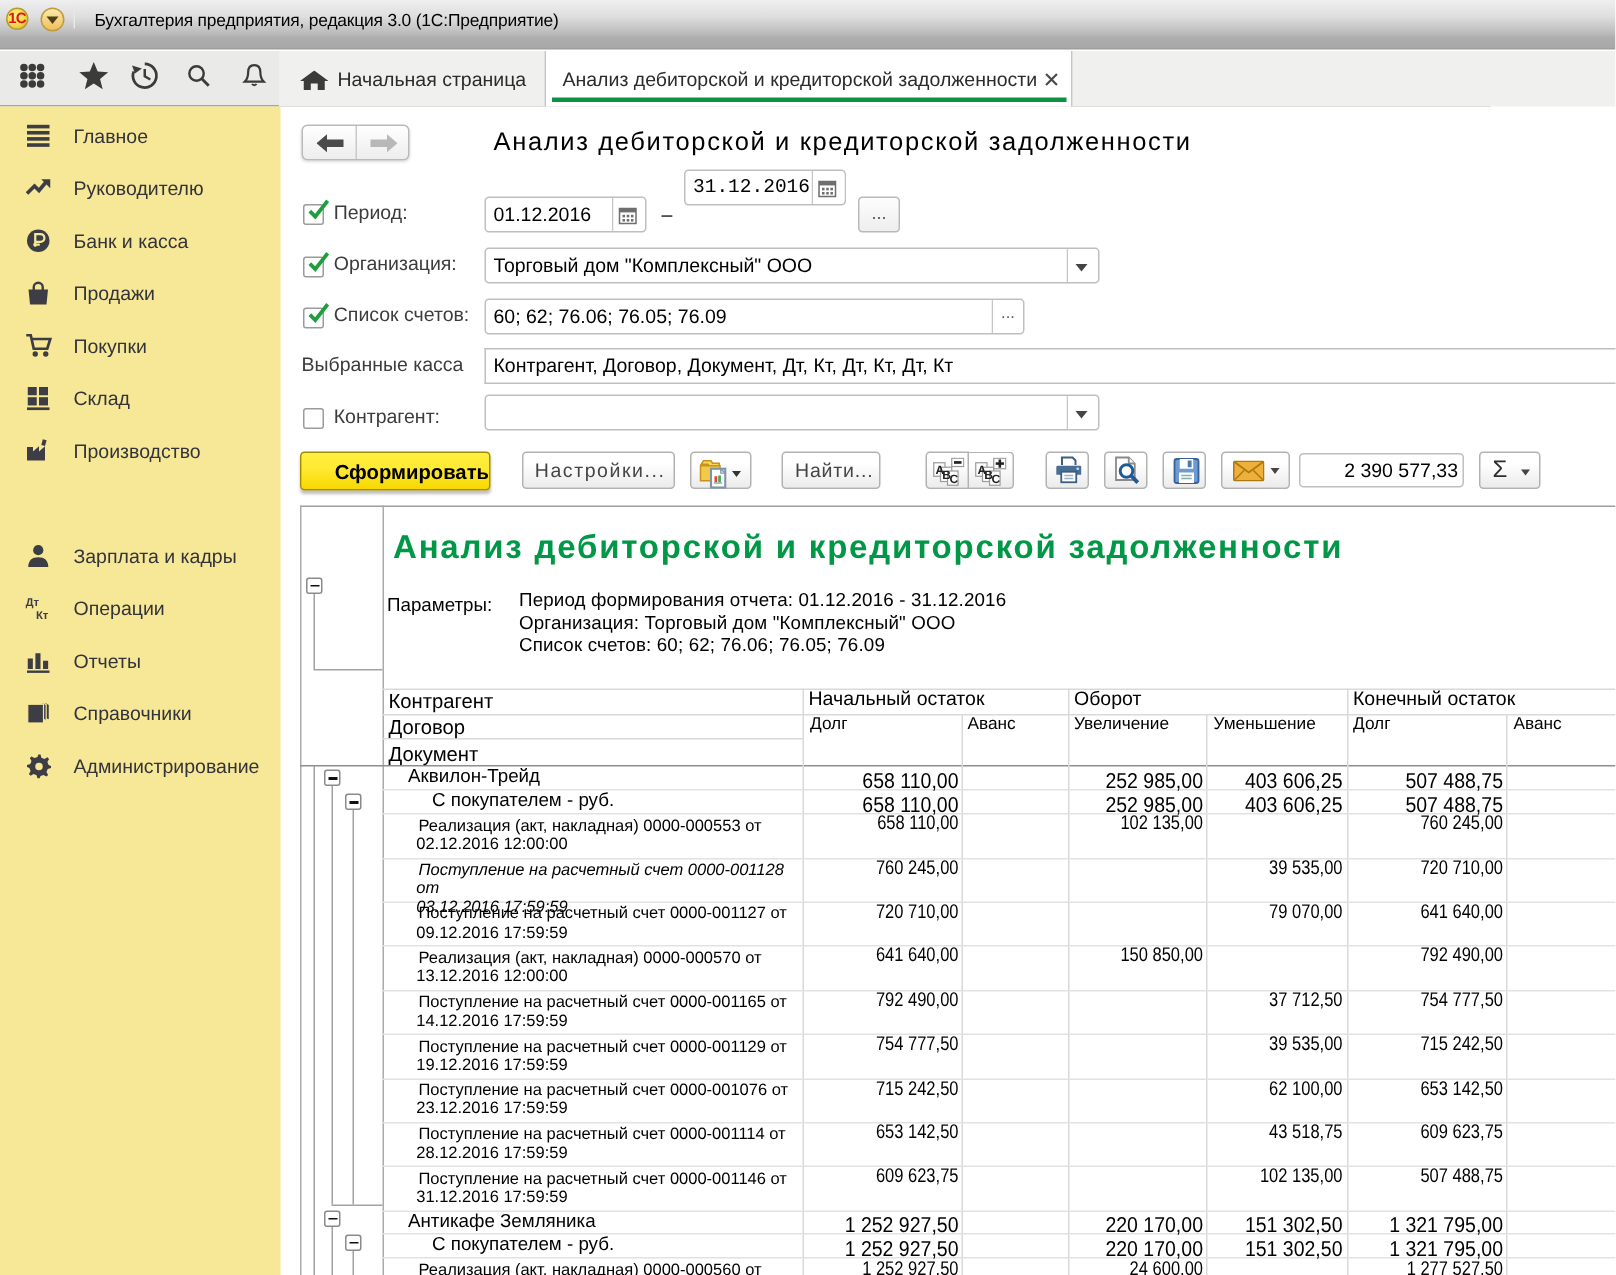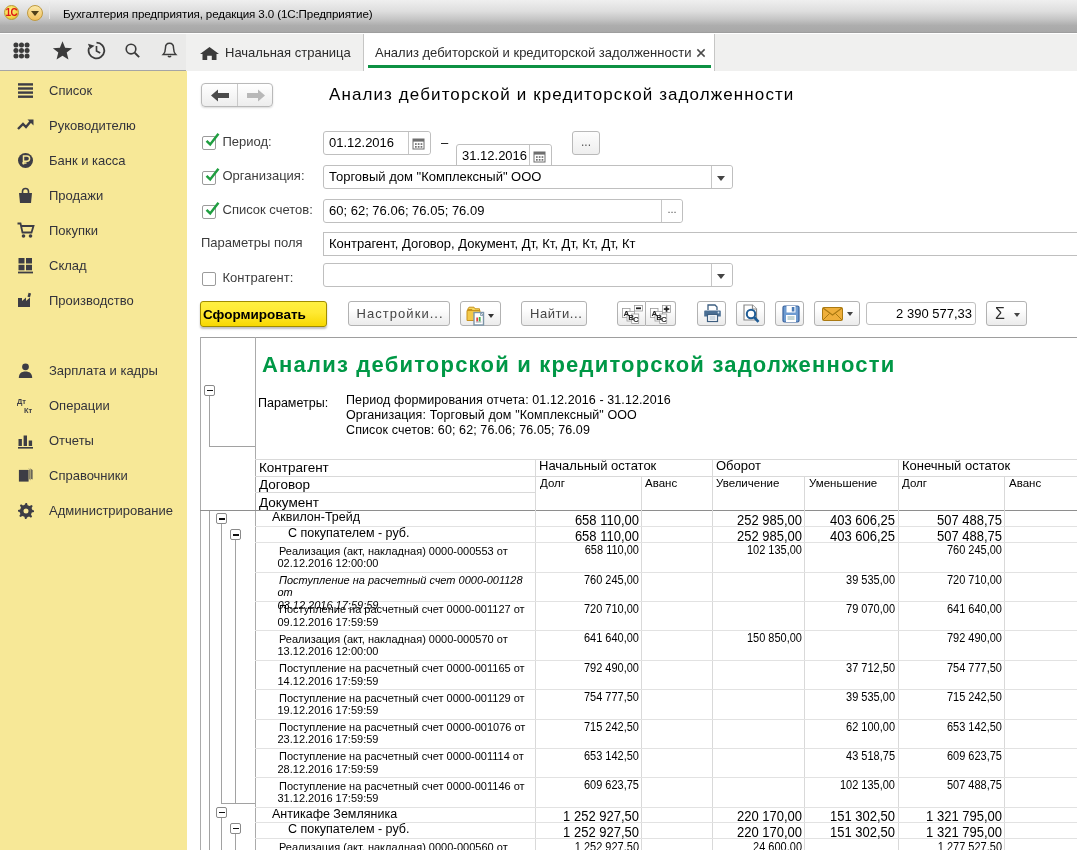--- a/index.html
+++ b/index.html
@@ -77,21 +77,21 @@
   </style>
   <div class="si" style="top:2px;">
     <svg class="ic" width="17" height="17" viewBox="0 0 17 17">
         <g fill="#3d3d45">
           <rect x="1" y="1.2" width="15" height="2.4"></rect>
           <rect x="1" y="5.3" width="15" height="2.4"></rect>
           <rect x="1" y="9.4" width="15" height="2.4"></rect>
           <rect x="1" y="13.5" width="15" height="2.4"></rect>
         </g>
       </svg>
-    <div class="tx">Список</div>
+    <div class="tx">Главное</div>
   </div>
   <div class="si" style="top:37px;">
     <svg class="ic" width="17" height="17" viewBox="0 0 17 17">
         <path d="M1 12 L6 7 L9 10 L14 4" fill="none" stroke="#3d3d45" stroke-width="2.4"></path>
         <path d="M10.5 2.5 L16.5 2.5 L16.5 8.5 Z" fill="#3d3d45"></path>
       </svg>
     <div class="tx">Руководителю</div>
   </div>
   <div class="si" style="top:72px;">
     <svg class="ic" width="17" height="17" viewBox="0 0 17 17">
@@ -215,21 +215,21 @@
           <rect x="3" y="6.2" width="1.7" height="1.7"></rect>
           <rect x="5.8" y="6.2" width="1.7" height="1.7"></rect>
           <rect x="8.6" y="6.2" width="1.7" height="1.7"></rect>
           <rect x="3" y="9" width="1.7" height="1.7"></rect>
           <rect x="5.8" y="9" width="1.7" height="1.7"></rect>
           <rect x="8.6" y="9" width="1.7" height="1.7"></rect>
         </g>
       </svg>
   </div>
   <div class="lbl" style="left:441px;top:135px;color:#000;">–</div>
-  <div class="inp" style="left:456px;top:144px;width:96px;">31.12.2016
+  <div class="inp" style="left:456px;top:113px;width:108px;font-family:Liberation Mono, monospace;">31.12.2016
     <div class="ibtn" style="width:22px;"></div>
     <svg class="a" style="right:5px;top:5px" width="13" height="13" viewBox="0 0 13 13">
         <rect x="1" y="2" width="11" height="10" fill="#fff" stroke="#6e6e6e" stroke-width="1"></rect>
         <rect x="1" y="2" width="11" height="2.6" fill="#6e6e6e"></rect>
         <g fill="#6e6e6e">
           <rect x="3" y="6.2" width="1.7" height="1.7"></rect>
           <rect x="5.8" y="6.2" width="1.7" height="1.7"></rect>
           <rect x="8.6" y="6.2" width="1.7" height="1.7"></rect>
           <rect x="3" y="9" width="1.7" height="1.7"></rect>
           <rect x="5.8" y="9" width="1.7" height="1.7"></rect>
@@ -251,36 +251,36 @@
 
   <div class="cb" style="top:205px;"></div>
   <svg class="a" style="left:205px;top:201.5px" width="15" height="14" viewBox="0 0 14.5 13.5">
       <use href="#chk"></use>
     </svg>
   <div class="lbl" style="left:222.5px;top:202px;">Список счетов:</div>
   <div class="inp" style="left:323px;top:199px;width:360px;">60; 62; 76.06; 76.05; 76.09
     <div class="ibtn" style="width:21px;color:#555;font-size:11px;text-align:center;line-height:18px;">...</div>
   </div>
 
-  <div class="lbl" style="left:201px;top:234.5px;">Параметры поля</div>
+  <div class="lbl" style="left:201px;top:234.5px;">Выбранные касса</div>
   <div class="inp" style="left:323px;top:232px;width:756px;border-radius:0;border-right:none;">Контрагент, Договор, Документ, Дт, Кт, Дт, Кт, Дт, Кт</div>
 
   <div class="cb" style="top:271.5px;"></div>
   <div class="lbl" style="left:222.5px;top:269.5px;">Контрагент:</div>
   <div class="inp" style="left:323px;top:263px;width:410px;">
     <div class="ibtn" style="width:21px;"></div>
     <div class="a" style="right:7px;top:10px;width:0;height:0;border-left:4px solid transparent;border-right:4px solid transparent;border-top:5px solid #444;"></div>
   </div>
 </div>
 
 <div id="toolbar">
   <style>
     .tb { position:absolute; top:301px; height:24.5px; border:1px solid #b2b2b2; border-radius:3px; background:linear-gradient(180deg,#ffffff 30%,#ebebeb); font-size:13px; letter-spacing:1.05px; color:#454545; text-align:left; }
   </style>
-  <div class="a" style="left:200px;top:301px;width:127px;height:26px;border:1px solid #a08c00;border-radius:3px;background:linear-gradient(180deg,#fff041 0%,#ffe932 45%,#f7d800 100%);box-shadow:0 2px 2px rgba(0,0,0,0.25);font-size:13.5px;font-weight:bold;color:#000;text-align:left;text-indent:2px;line-height:25px;">Сформировать</div>
+  <div class="a" style="left:200px;top:301px;width:127px;height:26px;border:1px solid #a08c00;border-radius:3px;background:linear-gradient(180deg,#fff041 0%,#ffe932 45%,#f7d800 100%);box-shadow:0 2px 2px rgba(0,0,0,0.25);font-size:13.5px;font-weight:bold;color:#000;text-align:right;text-indent:2px;line-height:25px;">Сформировать</div>
   <div class="tb" style="left:347.5px;width:102px;line-height:23px;text-indent:8px;">Настройки...</div>
   <div class="tb" style="left:459.5px;width:41px;">
     <svg class="a" style="left:5px;top:3.5px" width="19" height="20" viewBox="0 0 19 20">
       <path d="M1.5 3.5 L6 3.5 L7 5 L13.5 5 L13.5 2.8 L9 2.8 L8 1.2 L3 1.2 Z" fill="#f7d95d" stroke="#c8921c" stroke-width="1"></path>
       <path d="M1 4.5 L14 4.5 L14 14.5 L1 14.5 Z" fill="#f3c94a" stroke="#c8921c" stroke-width="1"></path>
       <path d="M14.3 5.5 L16.8 5.5 L14.6 14.5 L1 14.5" fill="none" stroke="#c8921c" stroke-width="0"></path>
       <g>
         <rect x="8" y="6.5" width="9.5" height="12.5" fill="#fff" stroke="#7d95a8" stroke-width="1.4"></rect>
         <path d="M14.5 6.5 L17.5 9.5 L14.5 9.5 Z" fill="#d7e2ea" stroke="#7d95a8" stroke-width="0.8"></path>
         <rect x="10.3" y="11.5" width="1.8" height="4" fill="#e84040"></rect>

